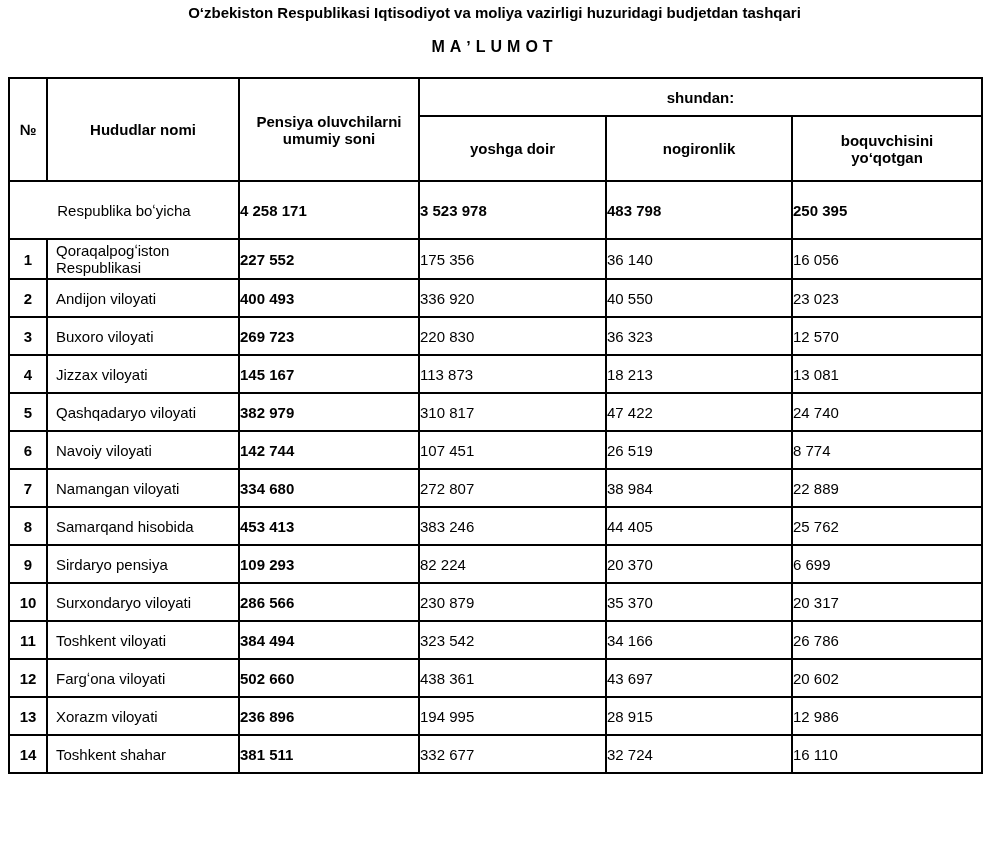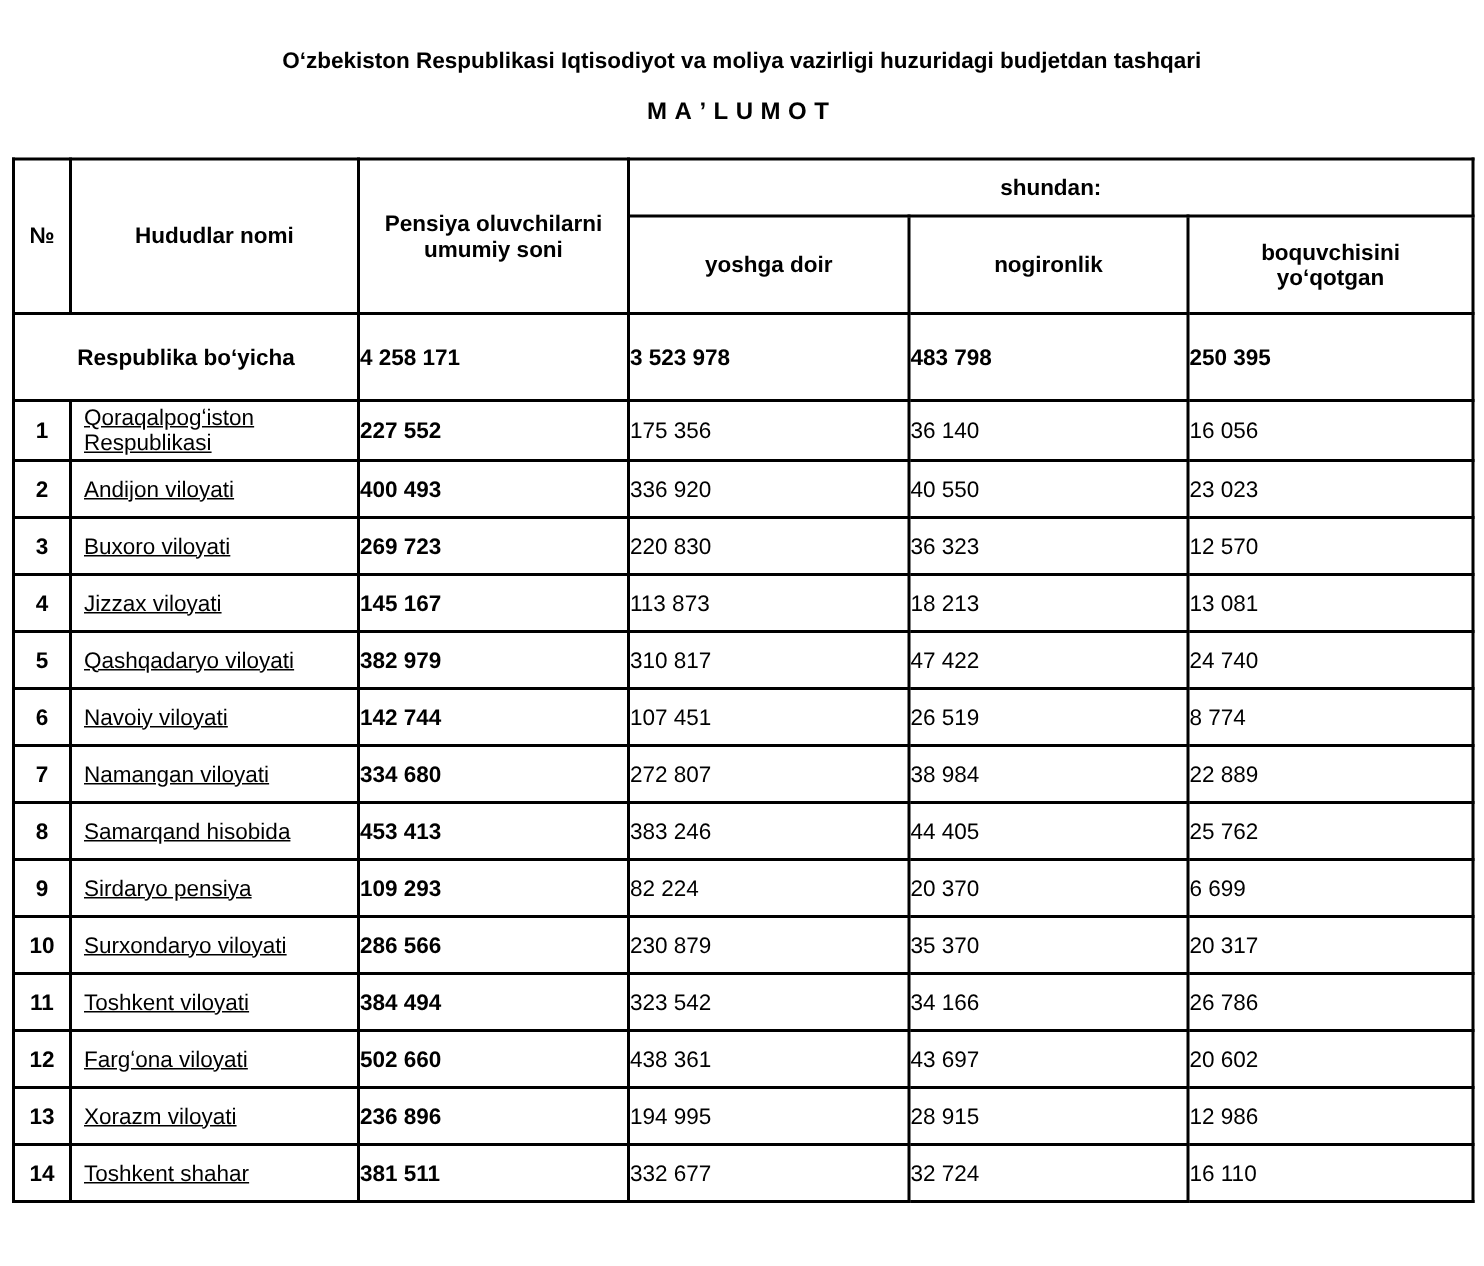--- a/index.html
+++ b/index.html
@@ -2,21 +2,21 @@
 <html><head>
 <meta charset="utf-8">
 <style>
   * { margin: 0; padding: 0; box-sizing: border-box; }
   html, body {
     background: #ffffff;
     color: #000000;
     font-family: "Liberation Sans", sans-serif;
     width: 989px;
   }
-  .page { width: 989px; height: 844px; padding-top: 30px; }
+  .page { width: 989px; height: 844px; padding-top: 2px; }
 
   .title-block { text-align: center; }
   .title-line {
     font-size: 15px;
     font-weight: bold;
     line-height: 22px;
   }
   .subtitle {
     font-size: 16px;
     font-weight: bold;
@@ -41,26 +41,26 @@
     text-align: center;
     padding: 2px 4px;
   }
   th.th-breadwinner { padding: 2px 44px; }
   tr.h1 { height: 38px; }
   tr.h2 { height: 65px; }
   tr.summary-row { height: 58px; }
   tr.data-row { height: 38px; }
 
   td.no { text-align: center; font-weight: bold; }
-  td.region { text-align: left; padding: 2px 2px 2px 8px; text-decoration: underline; }
+  td.region { text-align: left; padding: 2px 2px 2px 8px; }
   td.num { }
   td.bold { font-weight: bold; }
   td.summary-label {
     text-align: center;
-    font-weight: bold;
+    font-weight: normal;
     padding: 2px 4px;
   }
 </style>
 </head>
 <body>
 
 <div class="page">
 
   <div class="title-block">
     <div class="title-line">Oʻzbekiston Respublikasi Iqtisodiyot va moliya vazirligi huzuridagi budjetdan tashqari</div>

